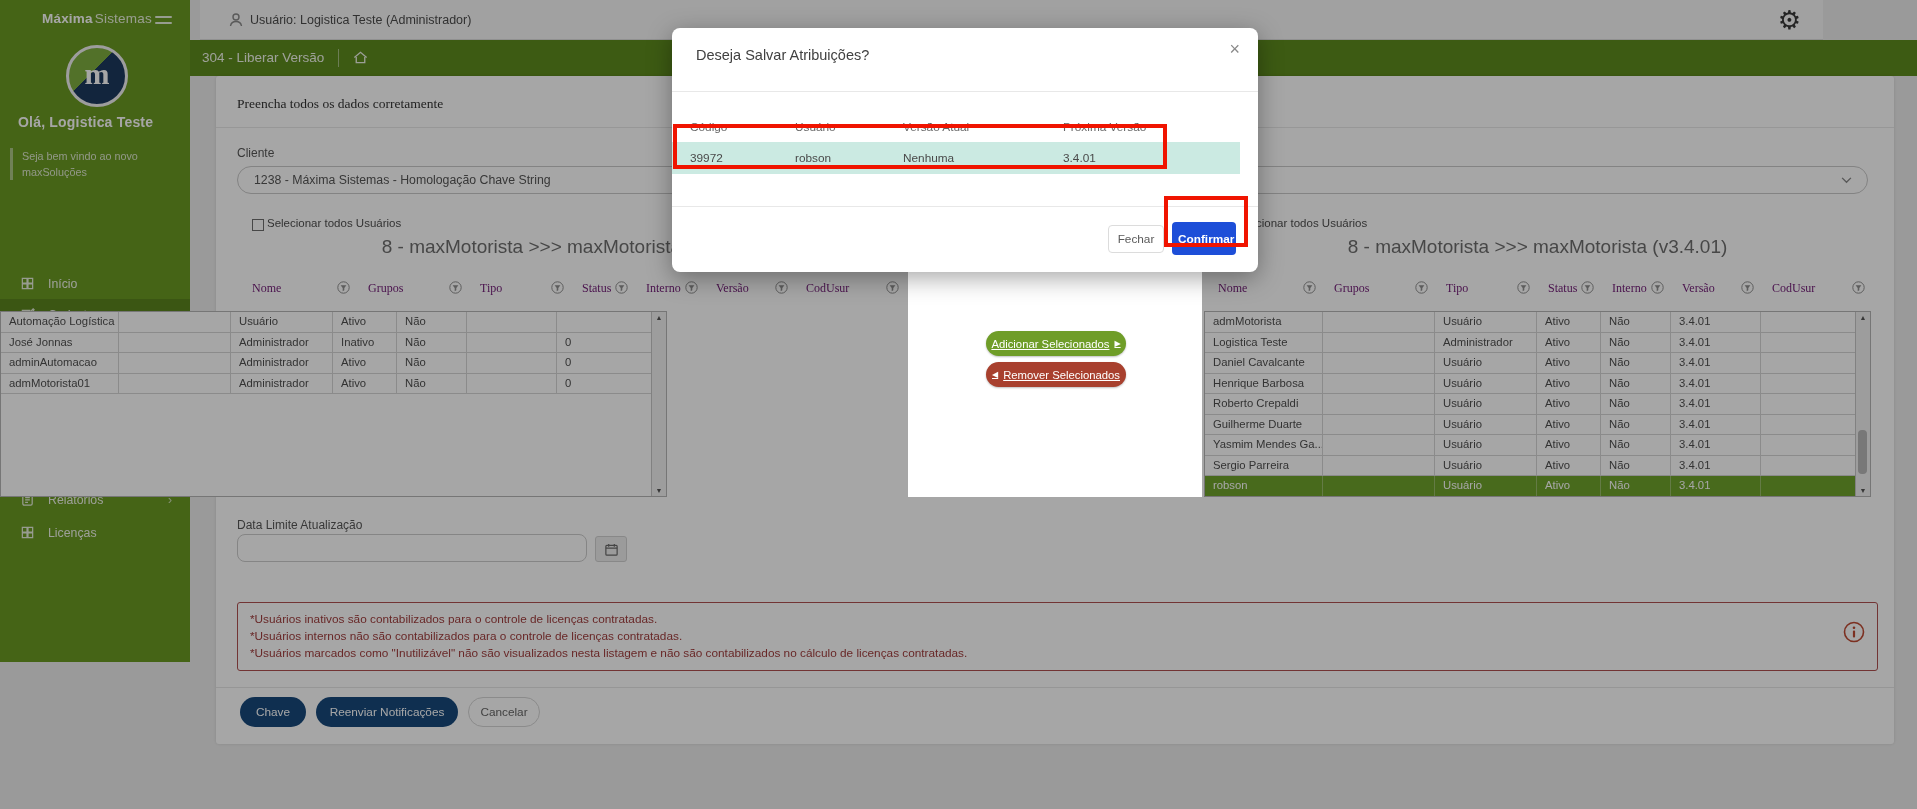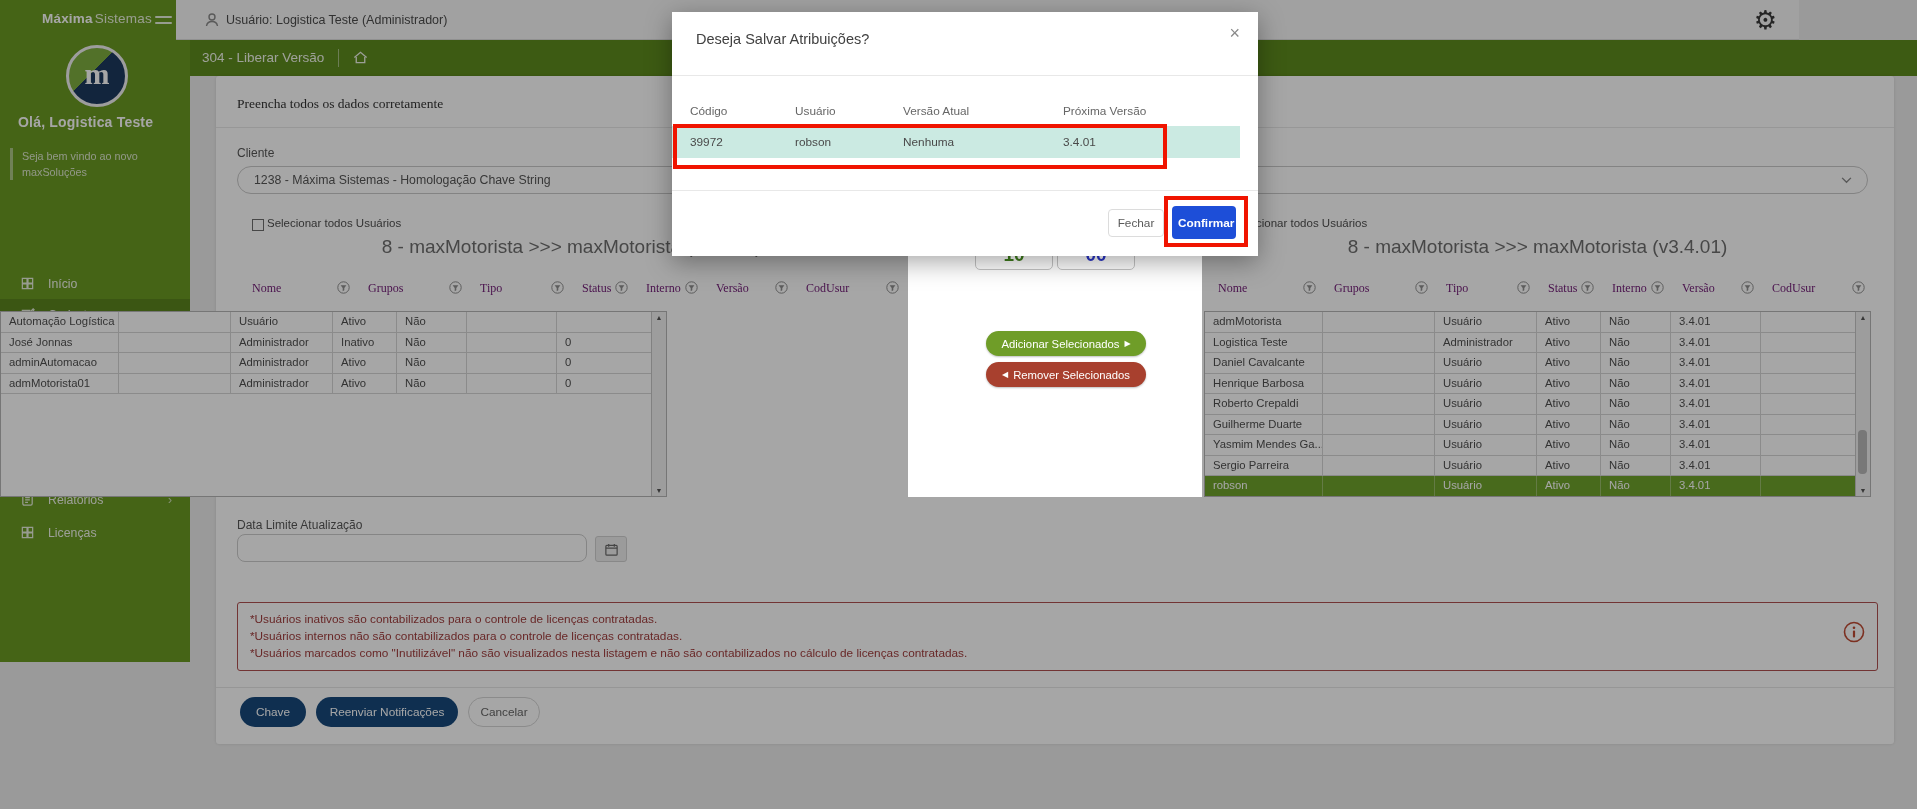--- a/index.html
+++ b/index.html
@@ -29,21 +29,21 @@
   .mi.dark{background:rgba(0,0,0,.14);}
   .sub{height:30px;display:flex;align-items:center;padding-left:33px;gap:12px;
        color:rgba(255,255,255,.85);font-size:11.8px;cursor:pointer;}
   .sub .bullet{font-size:13px;line-height:1;opacity:.9;}
   .sub.active{background:rgba(0,0,0,.15);}
   .sub.active .bullet{color:#1d3a5f;opacity:1;}
   .sub.active .lbl{text-decoration:underline;color:#fff;}
   .mi.tall{height:33px;}
 
   
-  #topbar{position:absolute;left:176px;top:0;width:1623px;height:40px;background:#f7f7f7;border-bottom:1px solid #ddd;box-sizing:border-box;}
+  #topbar{position:absolute;left:200px;top:0;width:1623px;height:40px;background:#f7f7f7;border-bottom:1px solid #ddd;box-sizing:border-box;}
   #user-icon{position:absolute;left:28px;top:12px;width:16px;height:16px;stroke:#8a8a8a;fill:none;stroke-width:1.4;}
   #user-label{position:absolute;left:50px;top:13px;font-size:12.5px;color:#4c4c4c;}
   #gear{position:absolute;right:22px;top:3px;font-size:26px;color:#3a3a3a;cursor:pointer;line-height:34px;}
   #greenbar{position:absolute;left:190px;top:40px;width:1727px;height:36px;background:#5f8c1e;}
   #gb-title{position:absolute;left:12px;top:10px;font-size:13.5px;color:#f3f7ec;}
   #gb-sep{position:absolute;left:148px;top:9px;width:1px;height:18px;background:rgba(255,255,255,.45);}
   #gb-home{position:absolute;left:162px;top:9px;width:17px;height:17px;stroke:rgba(255,255,255,.9);fill:none;stroke-width:1.4;cursor:pointer;}
 
   
   #card{position:absolute;left:216px;top:76px;width:1678px;height:668px;background:#fff;border-radius:3px;box-shadow:0 0 3px rgba(0,0,0,.12);}
@@ -89,22 +89,22 @@
   .sb .up{position:absolute;top:2px;left:0;width:14px;text-align:center;font-size:7px;color:#555;cursor:pointer;}
   .sb .down{position:absolute;bottom:2px;left:0;width:14px;text-align:center;font-size:7px;color:#555;cursor:pointer;}
   .sb .thumb{position:absolute;left:2px;width:9px;height:44px;top:118px;border-radius:4px;background:#b8b8b8;cursor:grab;}
 
   
   #bright-zone{position:absolute;left:908px;top:240px;width:294px;height:257px;background:#fff;z-index:55;}
   .counter{position:absolute;top:0;width:78px;height:30px;border:1px solid #c6c6c6;border-radius:5px;background:#fff;
            display:flex;align-items:center;justify-content:center;font-size:19px;font-weight:700;box-sizing:border-box;}
   #counter-available{left:67px;color:#3f7d1c;}
   #counter-selected{left:149px;color:#2b36c9;}
-  .pillbtn{position:absolute;left:78px;width:160px;height:25px;border-radius:13px;color:#fff;font-size:11.3px;
-           display:flex;align-items:center;justify-content:center;gap:5px;cursor:pointer;box-shadow:0 1px 2px rgba(0,0,0,.25);}
+  .pillbtn{position:absolute;left:78px;width:140px;height:25px;border-radius:13px;color:#fff;font-size:11.3px;
+           display:flex;align-items:center;justify-content:center;gap:5px;cursor:pointer;box-shadow:0 1px 2px rgba(0,0,0,.25);text-decoration:underline;}
   #btn-add{top:91px;background:#6f9d28;}
   #btn-remove{top:122px;background:#a8402e;}
   .pillbtn .arrow{font-size:8px;line-height:1;}
 
   
   #dl-label{position:absolute;left:237px;top:518px;font-size:12px;color:#575757;}
   #dl-input{position:absolute;left:237px;top:534px;width:350px;height:28px;border:1px solid #ccc;border-radius:8px;
             background:#fff;box-sizing:border-box;padding:0 10px;font-size:12px;color:#555;outline:none;}
   #dl-cal{position:absolute;left:595px;top:536px;width:32px;height:26px;background:#efefef;border:1px solid #d2d2d2;
           border-radius:3px;display:flex;align-items:center;justify-content:center;cursor:pointer;box-sizing:border-box;}
@@ -116,21 +116,21 @@
   #divider2{position:absolute;left:216px;top:687px;width:1678px;height:1px;background:#e6e6e6;}
   .navybtn{position:absolute;top:697px;height:30px;background:#17497c;border:none;border-radius:16px;color:#fff;
            font-size:11.8px;font-family:"Liberation Sans",sans-serif;cursor:pointer;}
   #btn-salvar{left:240px;width:66px;}
   #btn-reenviar{left:316px;width:142px;}
   #btn-cancelar{position:absolute;left:468px;top:697px;width:72px;height:30px;background:#fff;border:1px solid #d6d6d6;
                 border-radius:16px;color:#666;font-size:11.8px;font-family:"Liberation Sans",sans-serif;cursor:pointer;}
 
   
   #overlay{position:absolute;inset:0;background:rgba(0,0,0,.35);z-index:50;}
-  #modal{position:absolute;left:672px;top:12px;width:586px;height:244px;background:#fff;border-radius:0;
+  #modal{position:absolute;left:672px;top:28px;width:586px;height:244px;background:#fff;border-radius:8px;
          box-shadow:0 6px 24px rgba(0,0,0,.35);z-index:60;}
   #modal-title{position:absolute;left:24px;top:19px;font-size:14.5px;color:#414141;}
   #modal-close{position:absolute;right:18px;top:12px;font-size:18px;color:#8a8a8a;cursor:pointer;line-height:1;}
   .mdiv{position:absolute;left:0;width:100%;height:1px;background:#e8e8e8;}
   #mdiv1{top:63px;}
   #mdiv2{top:178px;}
   .mh{position:absolute;top:92px;font-size:11.8px;color:#666;}
   #mh-0{left:18px;}#mh-1{left:123px;}#mh-2{left:231px;}#mh-3{left:391px;}
   #mrow{position:absolute;left:0;top:114px;width:568px;height:32px;background:#cbeae2;}
   .mv{position:absolute;top:123px;font-size:11.8px;color:#4a4a4a;}

